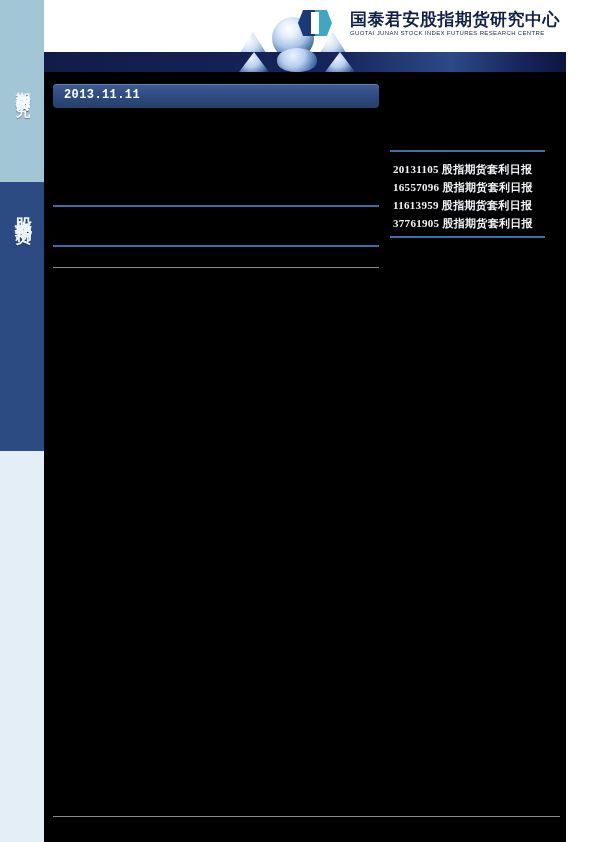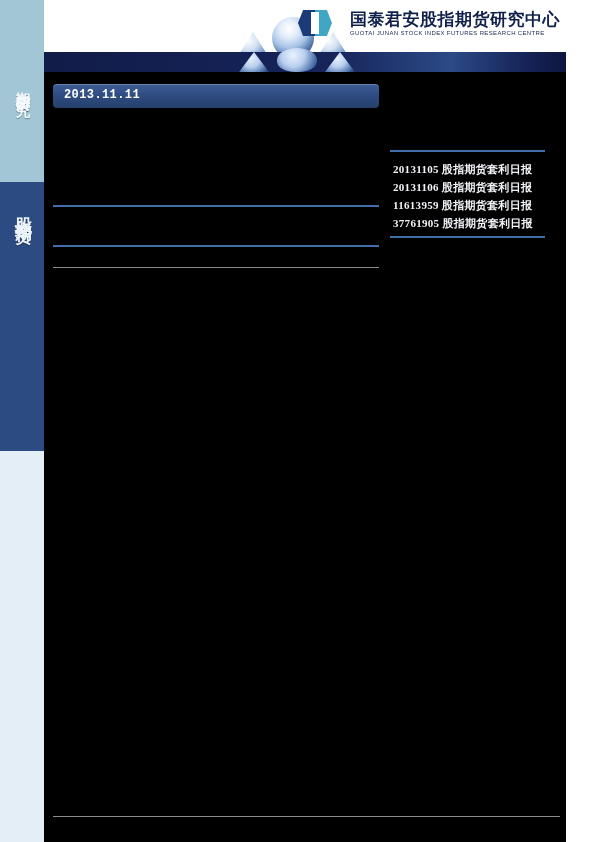--- a/index.html
+++ b/index.html
@@ -246,21 +246,21 @@
   </div>
 
   <div class="rule rule-blue" id="rule-left-1"></div>
   <div class="rule rule-blue" id="rule-left-2"></div>
   <div class="rule rule-gray" id="rule-left-3"></div>
 
   <div class="report-list">
     <div class="rl-top"></div>
     <div class="rl-items">
       <a class="rl-item" href="#">20131105 股指期货套利日报</a>
-      <a class="rl-item" href="#">20131106 股指期货套利日报</a>
+      <a class="rl-item" href="#">16557096 股指期货套利日报</a>
       <a class="rl-item" href="#">11613959 股指期货套利日报</a>
       <a class="rl-item" href="#">37761905 股指期货套利日报</a>
       <div class="rl-bottom" style="position:relative;margin-top:4px;"></div>
     </div>
   </div>
 
   <div class="rule rule-gray" id="rule-footer"></div>
 
 </div>
 

